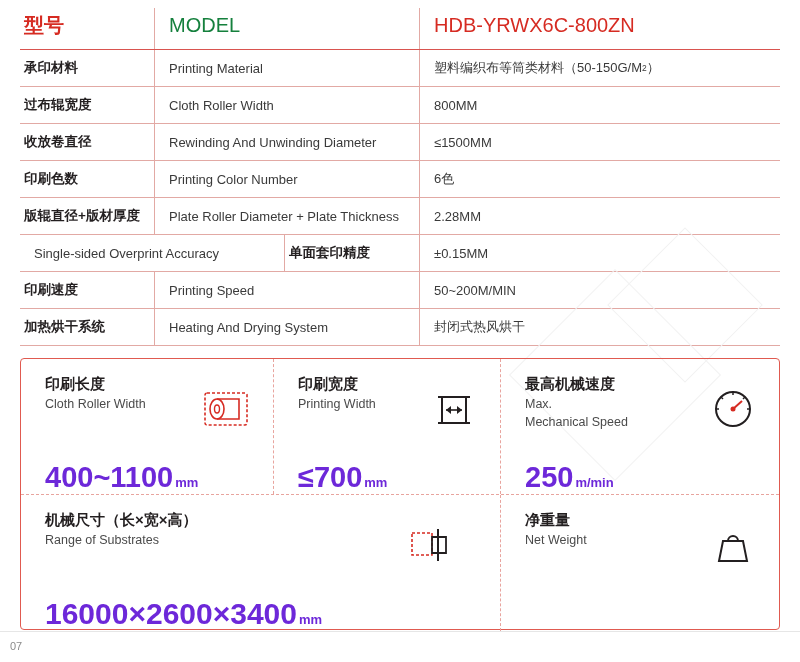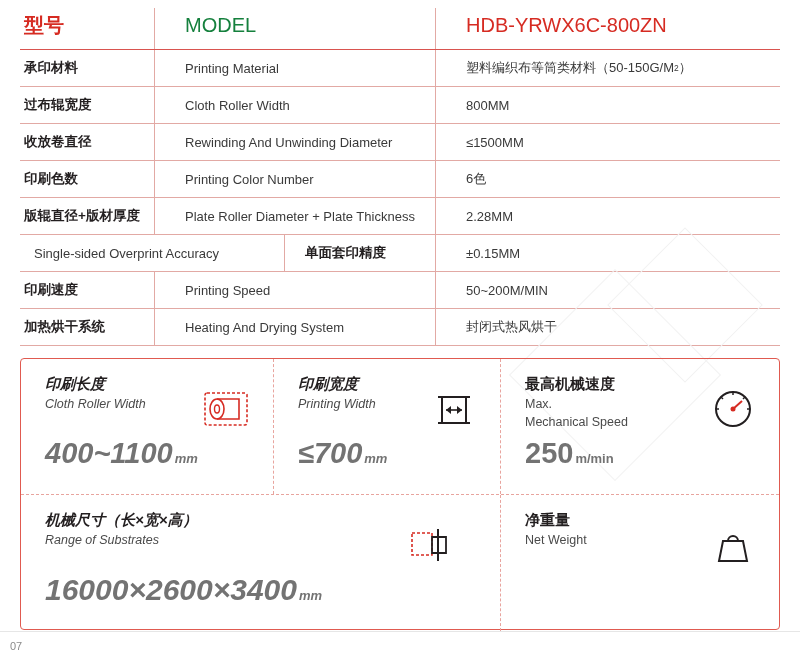--- a/index.html
+++ b/index.html
@@ -18,21 +18,20 @@
   .spec-table {
     width: 760px;
     margin: 0 20px;
     padding-top: 8px;
     border-collapse: collapse;
   }
   .spec-row {
     display: flex;
     align-items: stretch;
     border-bottom: 1px solid #e2a9a4;
-    gap: 16px;
   }
   .spec-row.header-row {
     border-bottom: 1px solid #d9534f;
   }
   .cell {
     padding: 9px 6px 9px 4px;
     display: flex;
     align-items: center;
   }
   .c-cn {
@@ -88,39 +87,39 @@
   }
   .panel-row {
     display: flex;
     height: 136px;
   }
   .panel-row.first { border-bottom: 1px dashed #e8a49e; }
   .pcell {
     position: relative;
     padding: 16px 14px 0 24px;
   }
-  .pcell.div { border-right: 1px dashed #e8a49e; font-style: italic; }
+  .pcell.div { border-right: 1px dashed #e8a49e; }
   .p-cn {
     font-size: 15px;
     font-weight: bold;
     color: #231f20;
     line-height: 1.25;
   }
   .p-en {
     font-size: 12.5px;
     color: #4a4a4a;
     line-height: 1.3;
     margin-top: 2px;
     max-width: 130px;
   }
   .p-val {
     position: absolute;
     left: 24px;
-    bottom: 24px;
-    color: #737373;
+    bottom: 0;
+    color: #6d28d9;
     font-weight: bold;
     font-size: 29px;
     white-space: nowrap;
   }
   .p-val .unit {
     font-size: 13px;
     font-weight: bold;
     margin-left: 2px;
   }
   .p-val.big { font-size: 30px; }

